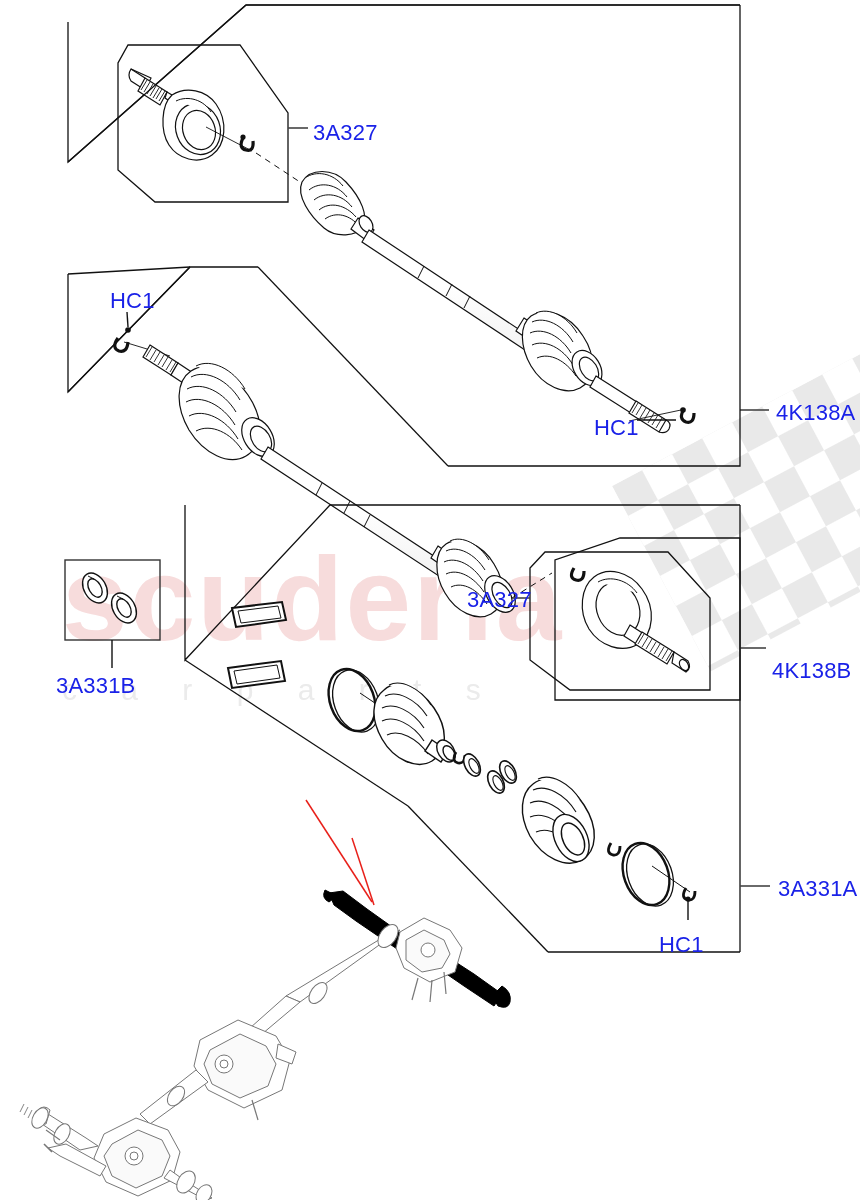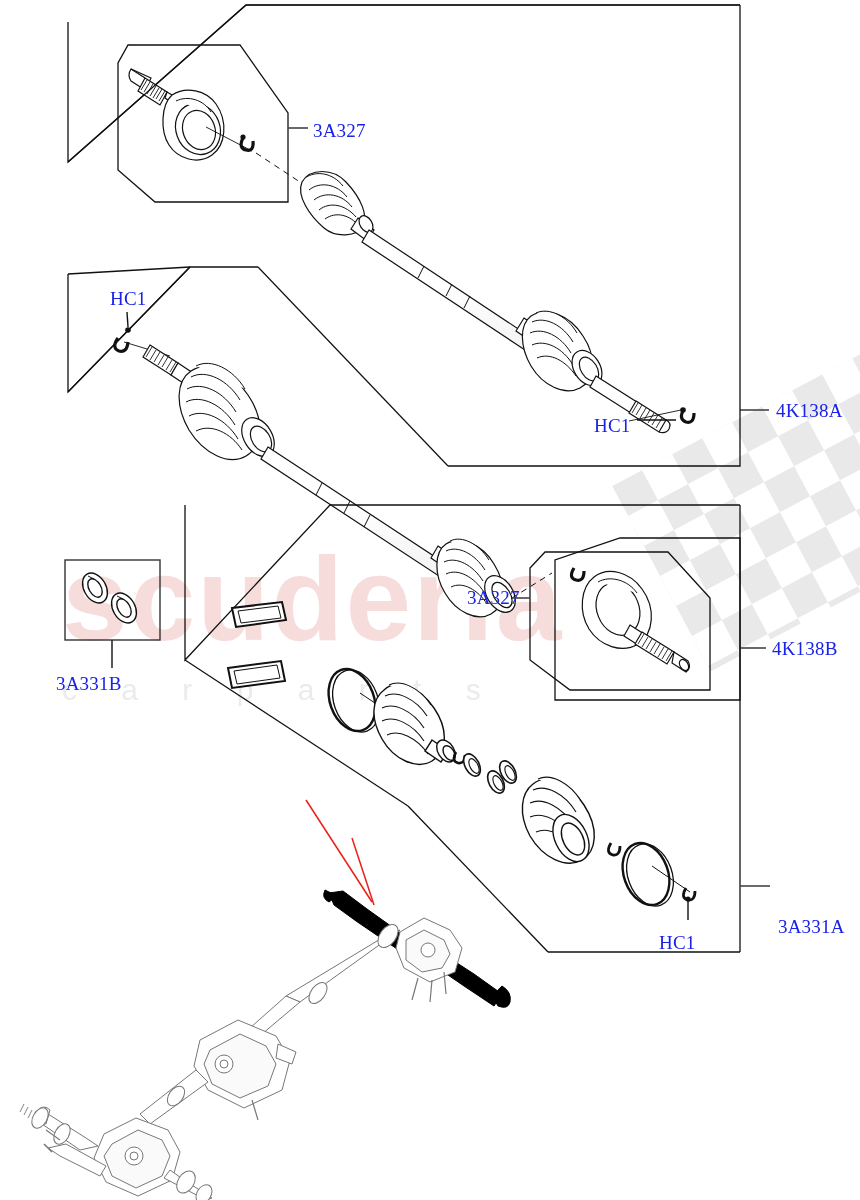--- a/index.html
+++ b/index.html
@@ -6,22 +6,22 @@
   html,body{margin:0;padding:0;background:#ffffff;}
   body{
     font-family:"Liberation Sans", sans-serif;
     width:860px;height:1200px;overflow:hidden;position:relative;
   }
   #stage{position:absolute;left:0;top:0;width:860px;height:1200px;background:#fff;}
   #stage svg{position:absolute;left:0;top:0;}
   .lbl{
     position:absolute;
     color:#1a22e8;
-    font-size:19px;
-    font-family:Liberation Serif, serif;
+    font-size:22px;
+    font-family:Liberation Sans, sans-serif;
     white-space:nowrap;
     letter-spacing:0.2px;
   }
 </style>
 </head>
 <body>
 
 <div id="stage">
 
 <svg width="860" height="1200" viewBox="0 0 860 1200">
@@ -479,19 +479,19 @@
 <div class="lbl" style="left:110px;top:288px;">HC1</div>
 
 <div class="lbl" style="left:594px;top:415px;">HC1</div>
 
 <div class="lbl" style="left:776px;top:400px;text-align:center;">4K138A</div>
 
 <div class="lbl" style="left:56px;top:673px;">3A331B</div>
 
 <div class="lbl" style="left:467px;top:587px;">3A327</div>
 
-<div class="lbl" style="left:772px;top:638px;">4K138B</div>
-
-<div class="lbl" style="left:778px;top:916px;">3A331A</div>
+<div class="lbl" style="left:772px;top:658px;">4K138B</div>
+
+<div class="lbl" style="left:778px;top:876px;">3A331A</div>
 
 <div class="lbl" style="left:659px;top:932px;">HC1</div>
 
 </div>
 
 </body></html>

